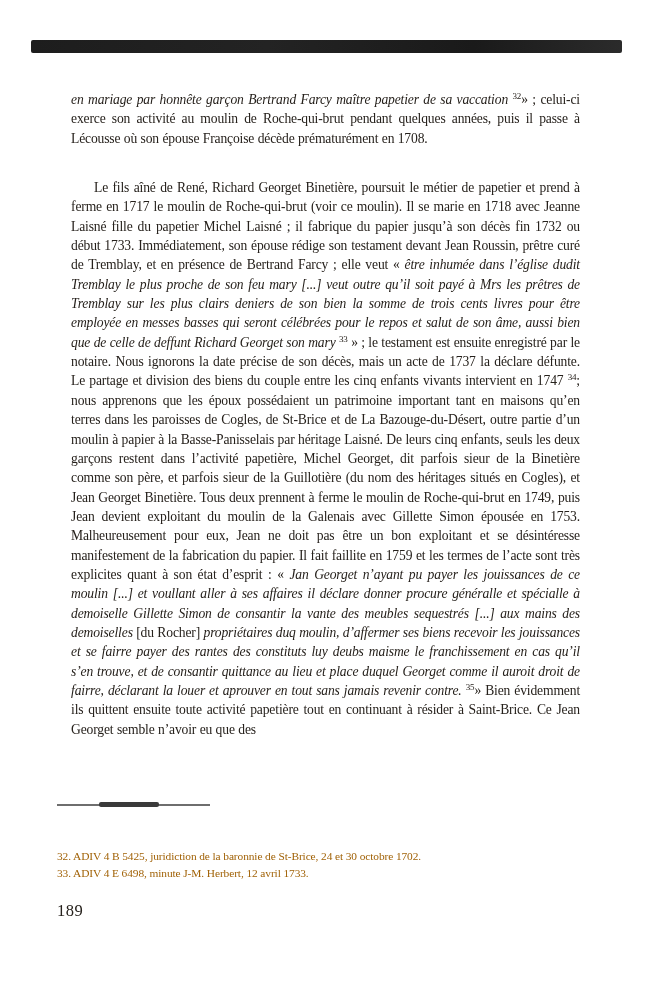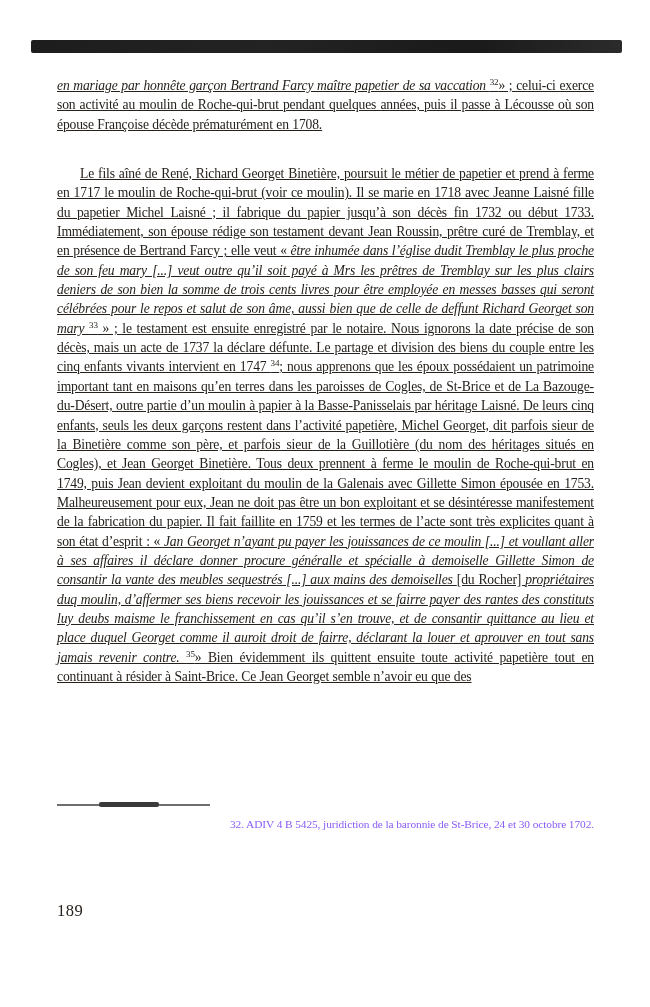--- a/index.html
+++ b/index.html
@@ -18,27 +18,26 @@
     background:linear-gradient(90deg,#1d1d1d 0%,#232323 40%,#1a1a1a 75%,#2b2b2b 100%);
     border-radius:2px;
   }
   .text-block {
     position:absolute;
     left:57px; top:76px;
     width:537px;
     color:#26211c;
   }
   p.para {
-    margin:0;
+    margin:14px;
     text-align:justify;
     font-size:13.6px;
     line-height:19.35px;
     letter-spacing:-0.15px;
     word-spacing:0.2px;
-    text-decoration:underline;
   }
   p.para + p.para { margin-top:30px; }
   p.para.indent { text-indent:23px; }
   .it { font-style:italic; }
   .rm { font-style:normal; }
   sup.fn-ref {
     font-size:9px;
     line-height:0;
     vertical-align:baseline;
     position:relative; top:-5px;
@@ -53,24 +52,23 @@
   .footnote-sep .smudge {
     position:absolute;
     left:42px; top:-2px;
     width:60px; height:5px;
     background:#3a3a3a;
     border-radius:2px;
     filter:blur(0.6px);
   }
   .footnotes {
     position:absolute;
-    left:57px; top:816px;
+    left:57px; top:848px;
     width:537px;
-    color:#8b5cf6;
-    text-align:right;
+    color:#a16207;
   }
   .footnote {
     font-size:11.4px;
     line-height:17px;
     letter-spacing:-0.1px;
   }
   .page-number {
     position:absolute;
     left:57px; top:901px;
     font-size:16.5px;
@@ -91,17 +89,18 @@
         <p class="para indent"><span class="rm">Le fils aîné de René, Richard Georget Binetière, poursuit le métier de papetier et prend à ferme en 1717 le moulin de Roche-qui-brut (voir ce moulin). Il se marie en 1718 avec Jeanne Laisné fille du papetier Michel Laisné&nbsp;; il fabrique du papier jusqu’à son décès fin 1732 ou début 1733. Immédiatement, son épouse rédige son testament devant Jean Roussin, prêtre curé de Tremblay, et en présence de Bertrand Farcy&nbsp;; elle veut «&nbsp;</span><span class="it">être inhumée dans l’église dudit Tremblay le plus proche de son feu mary [...] veut outre qu’il soit payé à Mrs les prêtres de Tremblay sur les plus clairs deniers de son bien la somme de trois cents livres pour être employée en messes basses qui seront célébrées pour le repos et salut de son âme, aussi bien que de celle de deffunt Richard Georget son mary&nbsp;</span><sup class="fn-ref">33</sup><span class="rm">&nbsp;»&nbsp;; le testament est ensuite enregistré par le notaire. Nous ignorons la date précise de son décès, mais un acte de 1737 la déclare défunte. Le partage et division des biens du couple entre les cinq enfants vivants intervient en 1747&nbsp;</span><sup class="fn-ref">34</sup><span class="rm">; nous apprenons que les époux possédaient un patrimoine important tant en maisons qu’en terres dans les paroisses de Cogles, de St-Brice et de La Bazouge-du-Désert, outre partie d’un moulin à papier à la Basse-Panisselais par héritage Laisné. De leurs cinq enfants, seuls les deux garçons restent dans l’activité papetière, Michel Georget, dit parfois sieur de la Binetière comme son père, et parfois sieur de la Guillotière (du nom des héritages situés en Cogles), et Jean Georget Binetière. Tous deux prennent à ferme le moulin de Roche-qui-brut en 1749, puis Jean devient exploitant du moulin de la Galenais avec Gillette Simon épousée en 1753. Malheureusement pour eux, Jean ne doit pas être un bon exploitant et se désintéresse manifestement de la fabrication du papier. Il fait faillite en 1759 et les termes de l’acte sont très explicites quant à son état d’esprit&nbsp;: «&nbsp;</span><span class="it">Jan Georget n’ayant pu payer les jouissances de ce moulin [...] et voullant aller à ses affaires il déclare donner procure généralle et spécialle à demoiselle Gillette Simon de consantir la vante des meubles sequestrés [...] aux mains des demoiselles </span><span class="rm">[du Rocher] </span><span class="it">propriétaires duq moulin, d’affermer ses biens recevoir les jouissances et se fairre payer des rantes des constituts luy deubs maisme le franchissement en cas qu’il s’en trouve, et de consantir quittance au lieu et place duquel Georget comme il auroit droit de fairre, déclarant la louer et aprouver en tout sans jamais revenir contre.&nbsp;</span><sup class="fn-ref">35</sup><span class="rm">» Bien évidemment ils quittent ensuite toute activité papetière tout en continuant à résider à Saint-Brice. Ce Jean Georget semble n’avoir eu que des</span></p>
       </div>
   </main>
 
   <div class="footnote-sep">
     <span class="smudge"></span>
   </div>
 
   <div class="footnotes" id="footnotes">
       <div class="footnote">32. ADIV 4 B 5425, juridiction de la baronnie de St-Brice, 24 et 30 octobre 1702.</div>
+      <div class="footnote">33. ADIV 4 E 6498, minute J-M. Herbert, 12 avril 1733.</div>
     </div>
 
   <div class="page-number">189</div>
 
 </div>
 
 </body></html>

